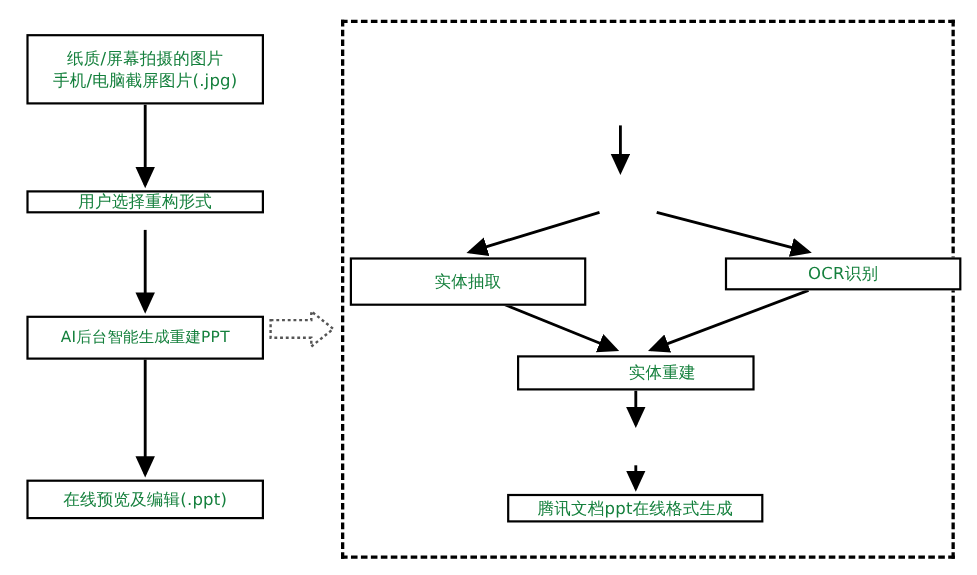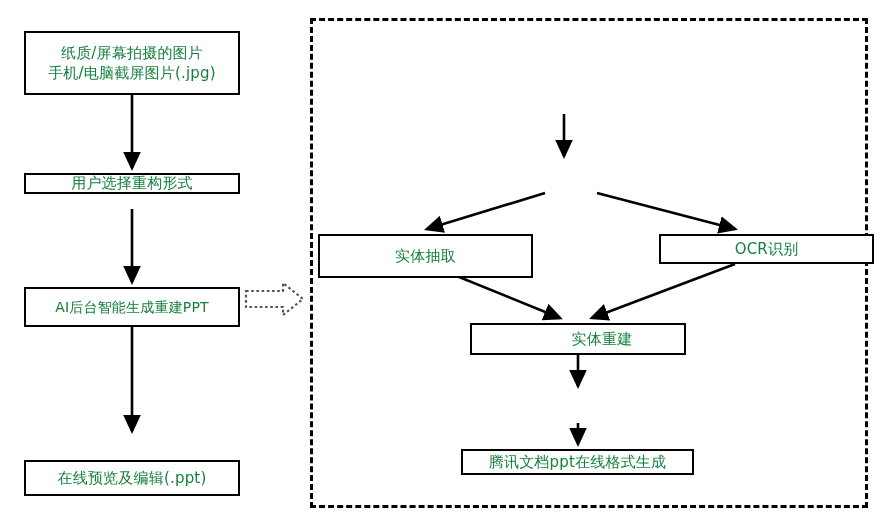--- a/index.html
+++ b/index.html
@@ -79,21 +79,21 @@
     <line x1="578" y1="423" x2="578" y2="444" stroke="#000" stroke-width="2.6" marker-end="url(#ah)"></line>
   </svg>
 
   <div class="node" style="left:24px; top:31px; width:216px; height:64px;">纸质/屏幕拍摄的图片
 手机/电脑截屏图片(.jpg)</div>
 
   <div class="node" style="left:24px; top:173px; width:216px; height:21px;">用户选择重构形式</div>
 
   <div class="node" style="left:24px; top:287px; width:216px; height:40px; font-size:14px;">AI后台智能生成重建PPT</div>
 
-  <div class="node" style="left:24px; top:436px; width:216px; height:36px;margin-top:24px;">在线预览及编辑(.ppt)</div>
+  <div class="node" style="left:24px; top:436px; width:216px; height:36px;">在线预览及编辑(.ppt)</div>
 
 
 
   <div class="node" style="left:318px; top:234px; width:215px; height:44px;">实体抽取</div>
 
   <div class="node" style="left:628px; top:234px; width:215px; height:30px;margin-left:31px;">OCR识别</div>
 
   <div class="node" style="left:470px; top:323px; width:216px; height:32px;padding-left:48px;">实体重建</div>
 
 

